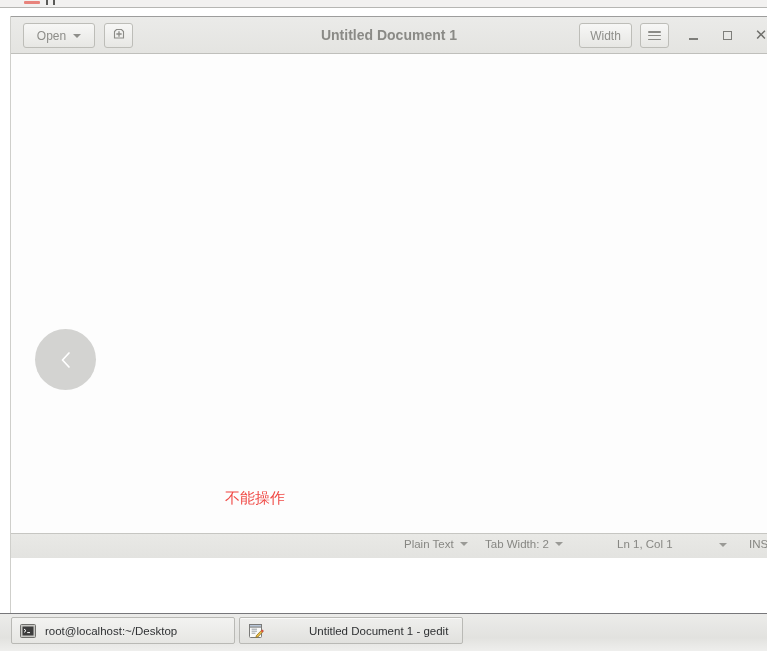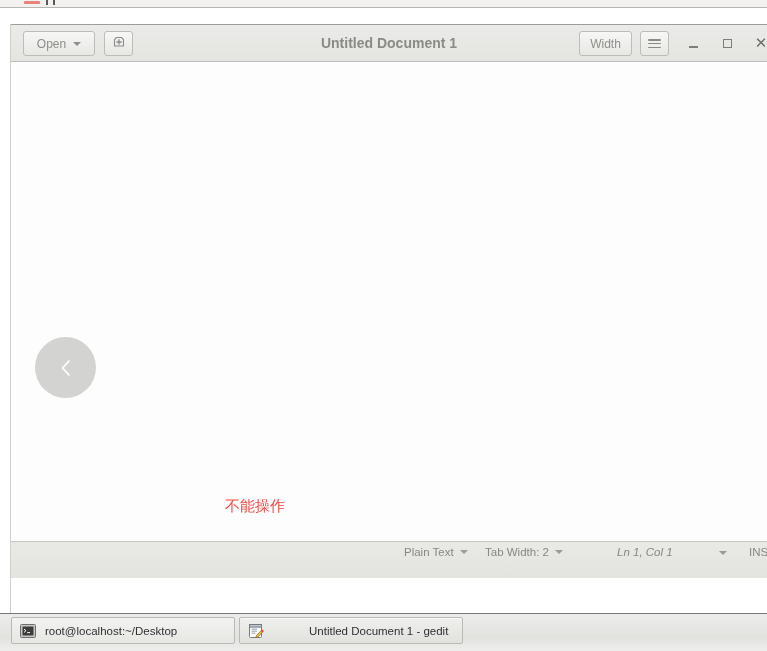--- a/index.html
+++ b/index.html
@@ -48,21 +48,21 @@
     width: 2px; height: 5px;
     background: #5a5a57;
   }
   #bg-window .bg-mark.m1 { left: 46px; }
   #bg-window .bg-mark.m2 { left: 53px; }
 
   
   #gedit-window {
     position: absolute;
     left: 11px;
-    top: 24px;
+    top: 16px;
     width: 756px;
     height: 605px;
     background: #ffffff;
     box-shadow: -1px 0 0 #cfcfcb;
   }
 
   
   #headerbar {
     position: relative;
     height: 38px;
@@ -210,40 +210,40 @@
     top: 435px;
     font-family: "DejaVu Sans", sans-serif;
     font-size: 15px;
     color: #f04a46;
     white-space: nowrap;
   }
 
   
   #statusbar {
     position: relative;
-    height: 37px;
+    height: 25px;
     background: linear-gradient(to bottom, #e9e9e6 0%, #e3e3e0 100%);
     border-top: 1px solid #c6c6c2;
     box-sizing: border-box;
     color: #878783;
     font-size: 11.5px;
   }
   .sb-item {
     position: absolute;
     top: 4px;
     display: flex;
     align-items: center;
     white-space: nowrap;
     cursor: default;
     user-select: none;
   }
   .sb-item .caret-down { margin-left: 6px; border-top-color: #9a9a96; }
   #sb-lang     { left: 393px; }
   #sb-tabwidth { left: 474px; }
-  #sb-position { left: 606px; font-style: italic; }
+  #sb-position { left: 606px; }
   #sb-caret    { left: 702px; top: 9px; }
   #sb-ins      { left: 738px; }
 
   
   #taskbar {
     position: absolute;
     left: 0;
     top: 613px;
     width: 767px;
     height: 44px;

